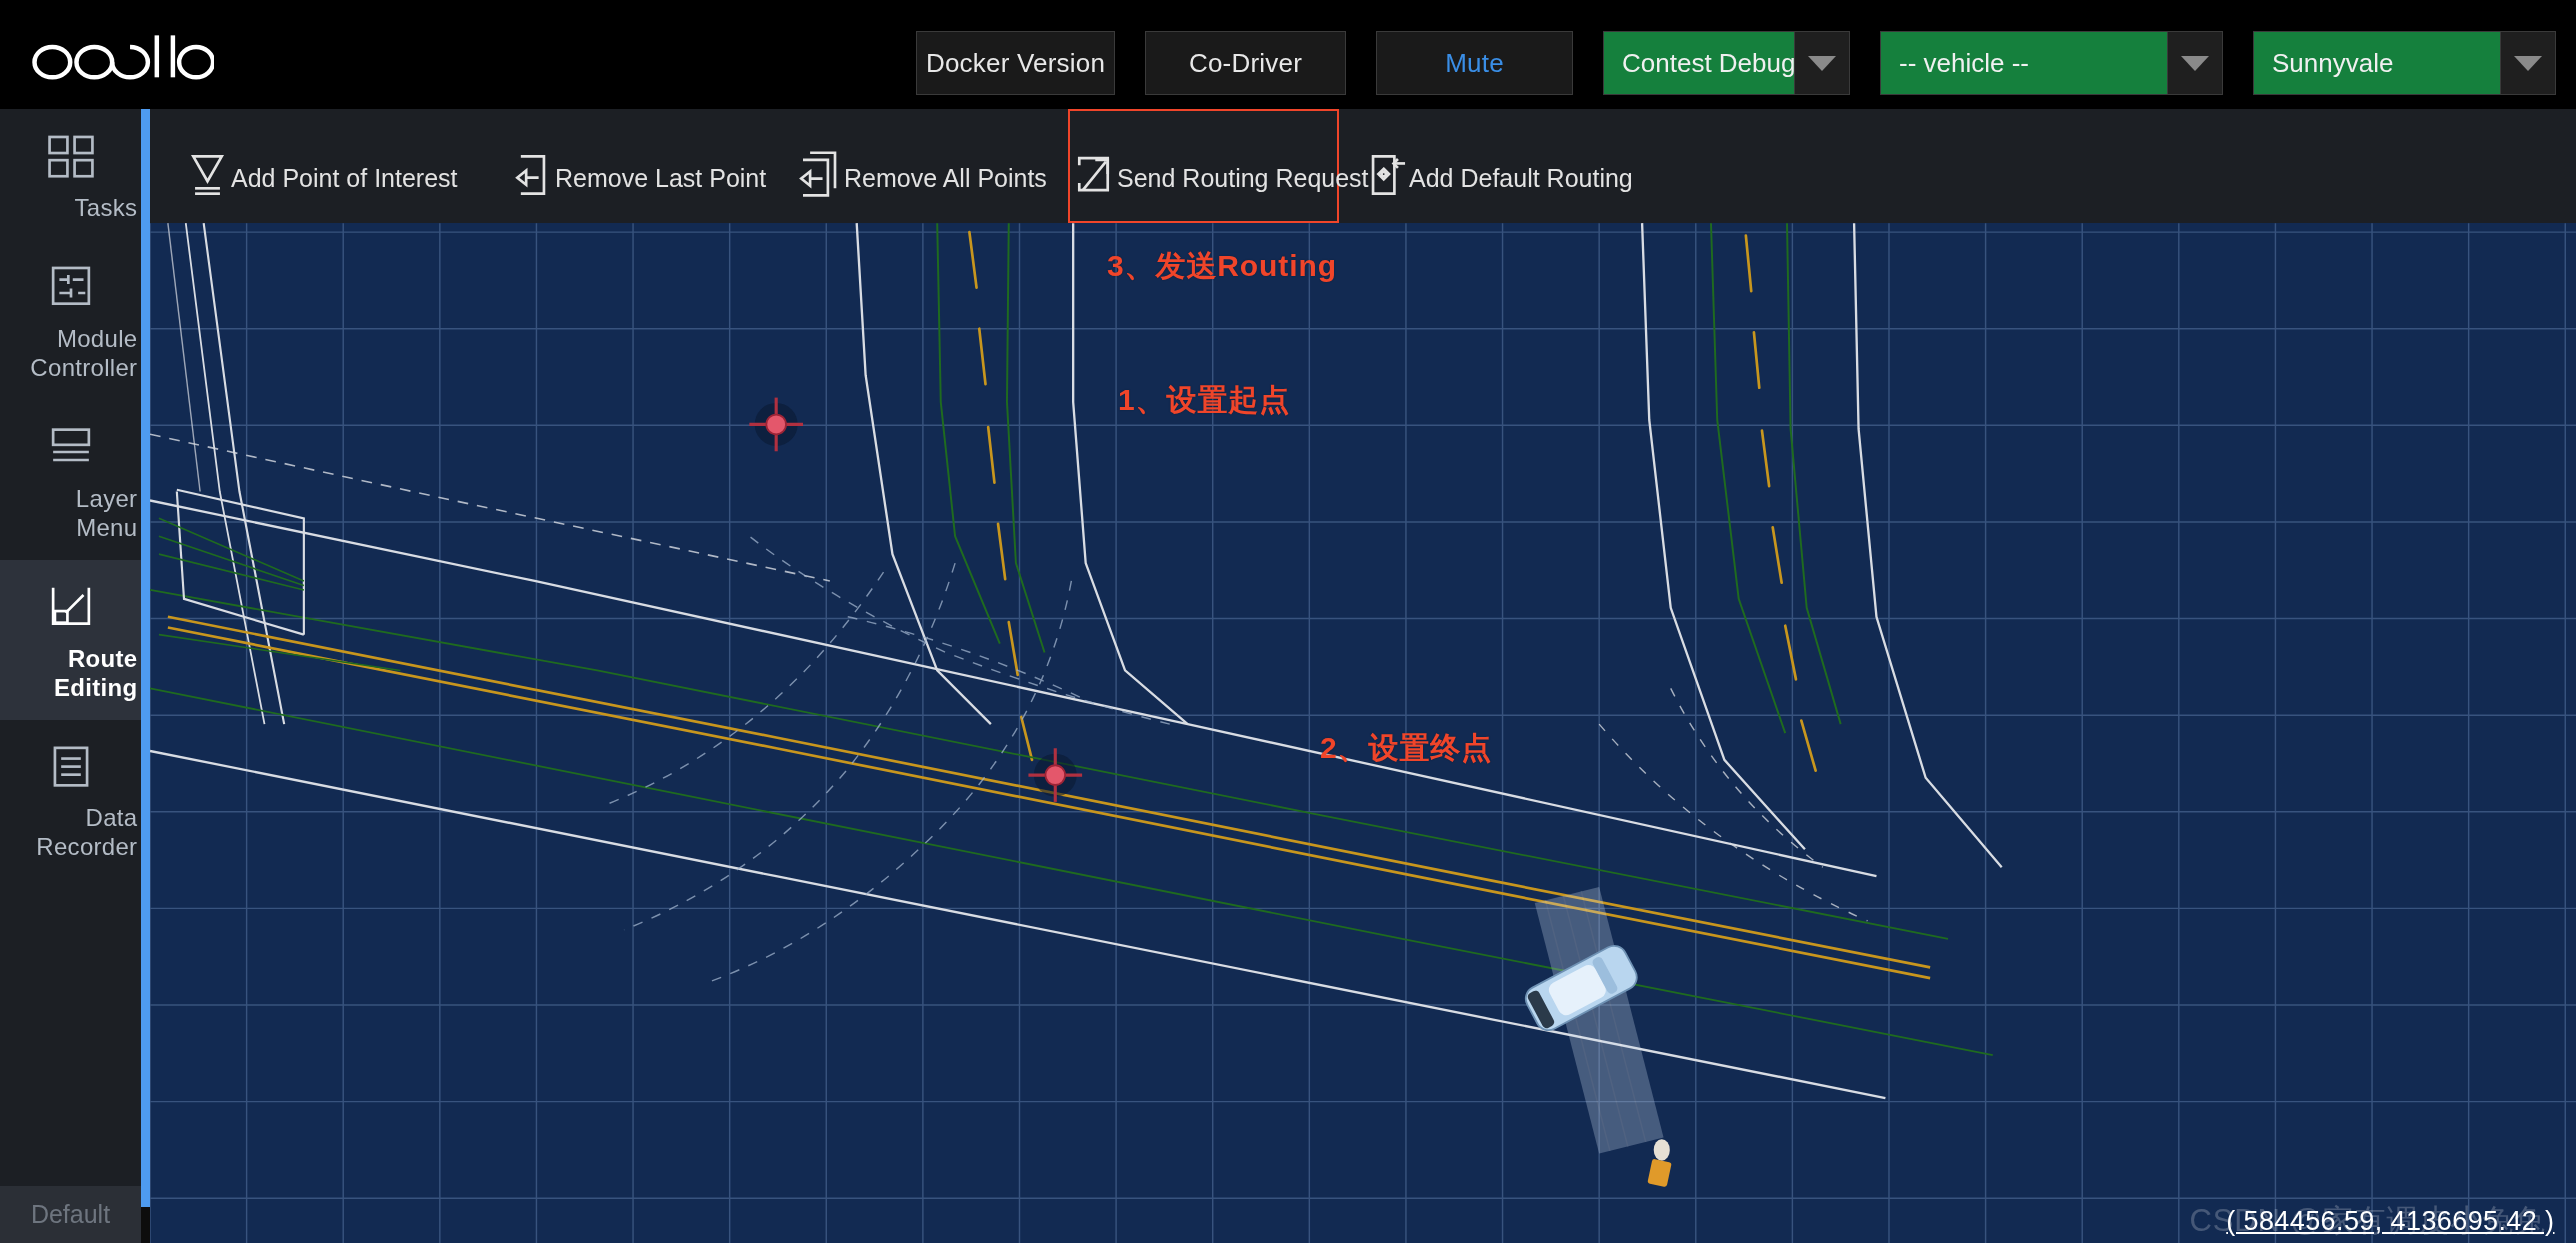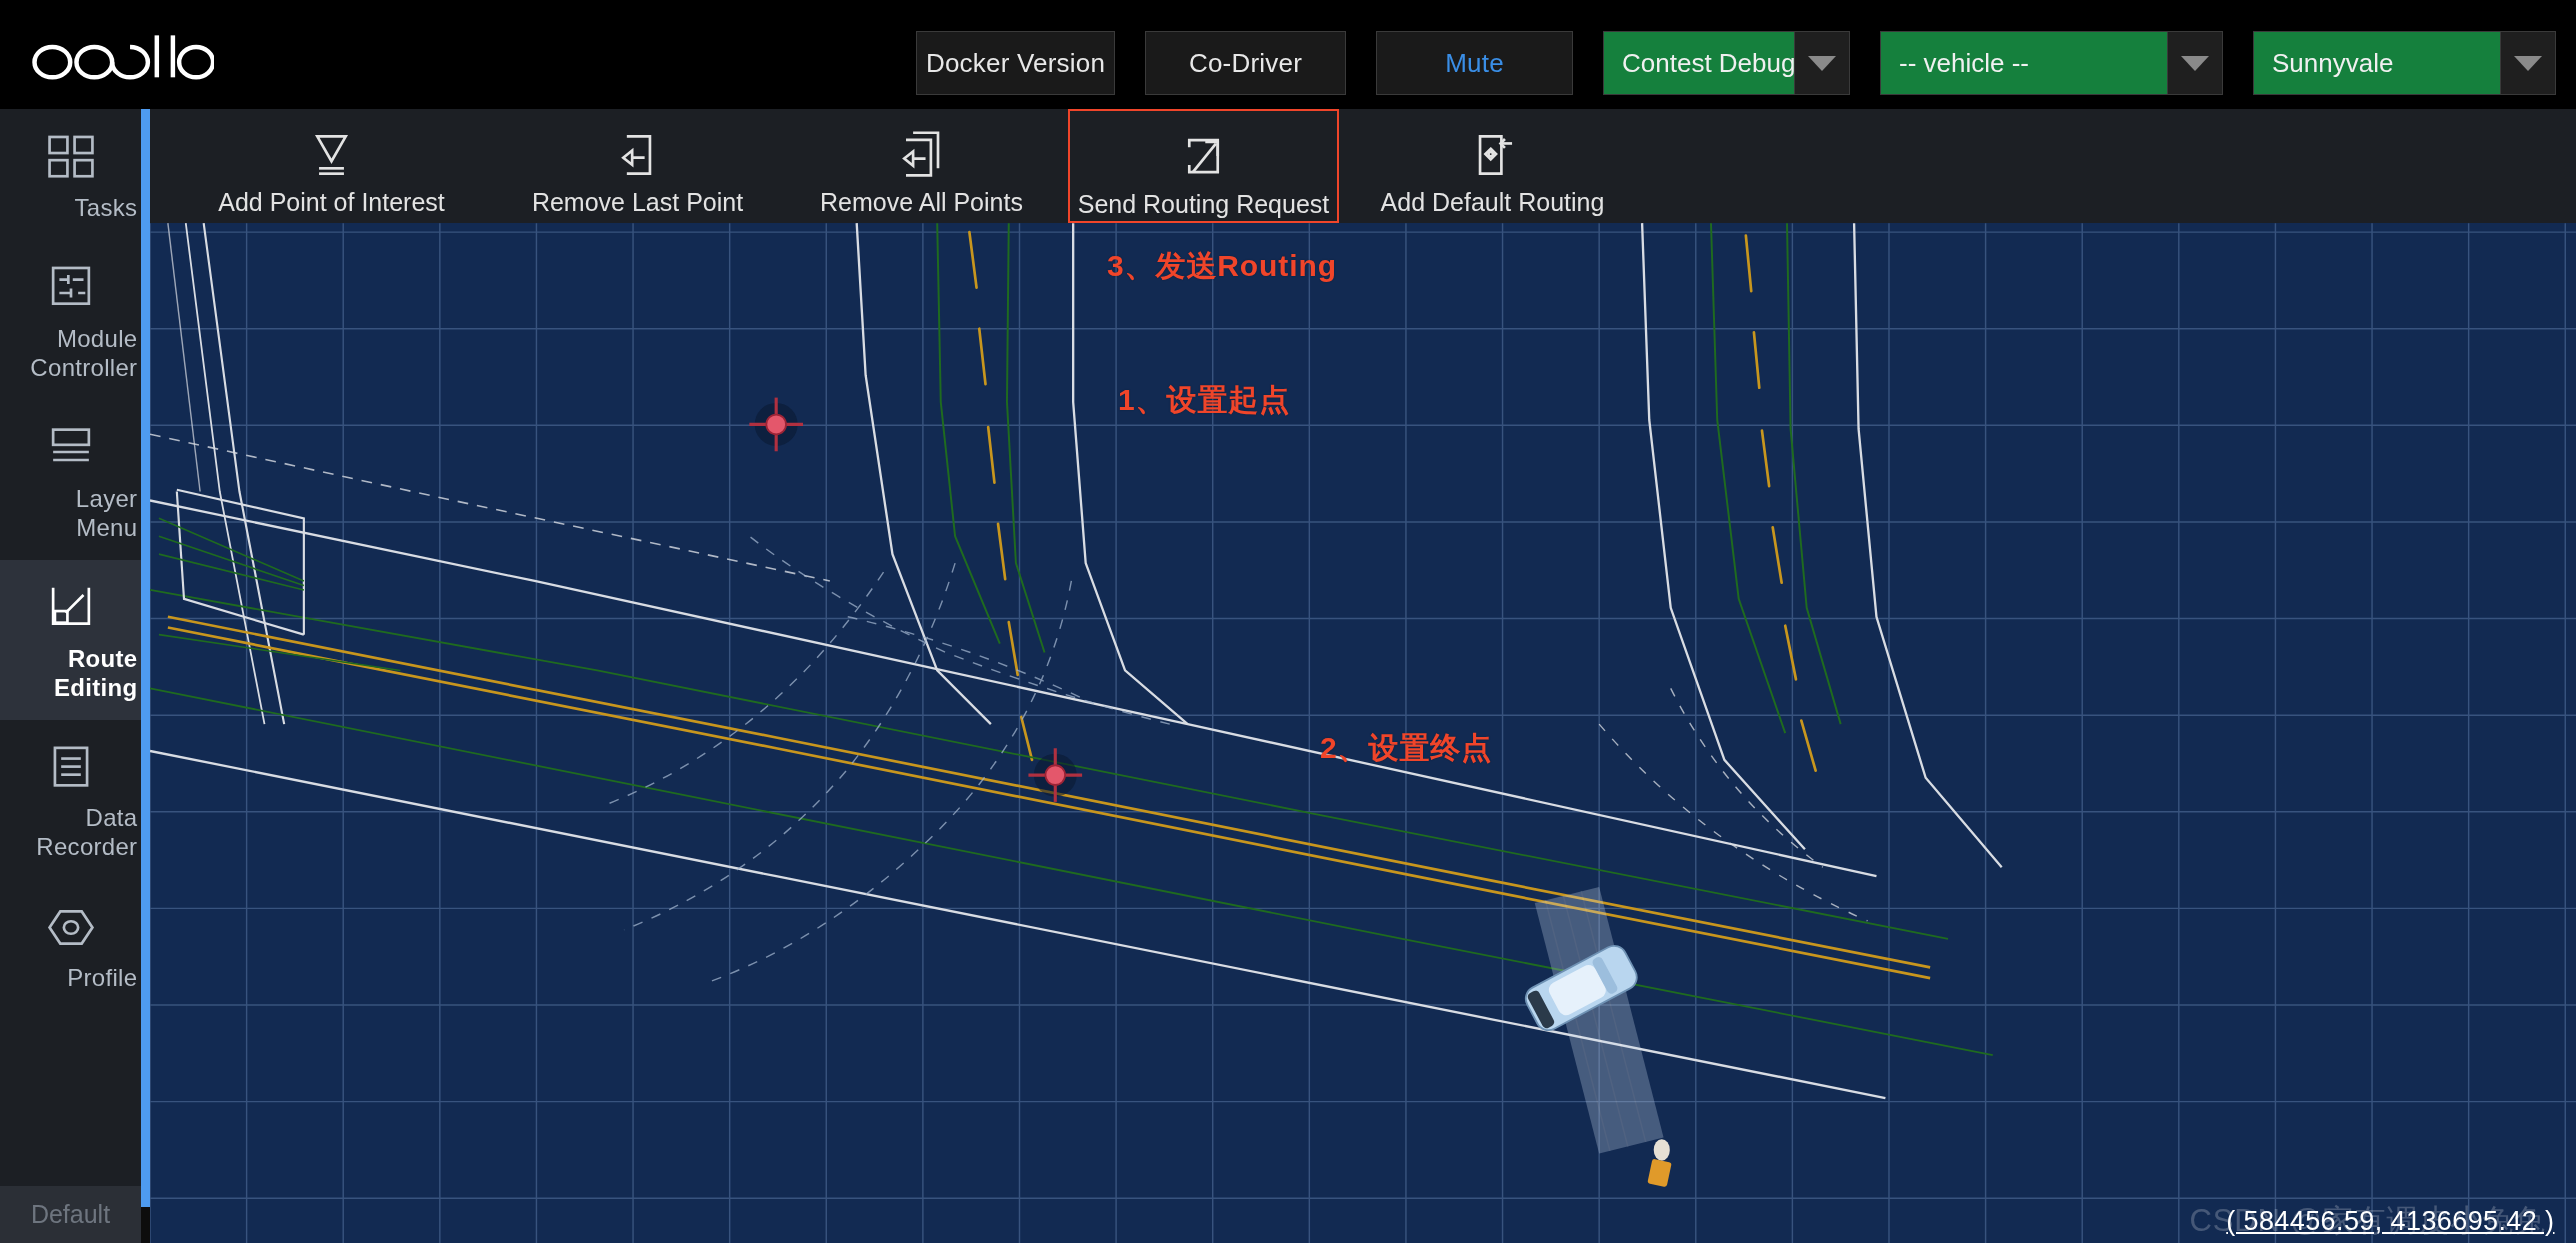--- a/index.html
+++ b/index.html
@@ -82,21 +82,21 @@
     background: #4e9bf0;
   }
 
   
   .toolbar {
     position: absolute; left: 150px; top: 109px; width: 2426px; height: 114px;
     background: #1c1f24;
   }
   .tool {
     position: absolute; top: 0; height: 114px;
-    display: flex; flex-direction: column; align-items: center;
+    display: flex; align-items: center;
     justify-content: flex-start; padding-top: 18px;
     color: #e3e3e3; cursor: pointer; user-select: none;
   }
   .tool .ico { height: 55px; display: flex; align-items: center; justify-content: center; }
   .tool .lbl { font-size: 25px; line-height: 30px; white-space: nowrap; margin-top: 5.4px; }
   .tool.highlight { border: 2.7px solid #f0452a; }
   .help-icon {
     position: absolute; right: 38px; top: 132px;
     width: 48px; height: 48px; cursor: pointer;
   }
@@ -228,29 +228,20 @@
           <rect x="10" y="4" width="36" height="42"></rect>
           <line x1="17" y1="16" x2="39" y2="16"></line>
             <line x1="17" y1="25" x2="39" y2="25"></line>
           <line x1="17" y1="34" x2="39" y2="34"></line>
         </svg>
       </div>
       <div class="lbl" style="white-space:pre-line">Data
 Recorder</div>
     </div>
 
-    <div class="side-item">
-      <div class="ico">
-        <svg width="50" height="47" viewBox="0 0 56 52" fill="none" stroke="#b4bcc6" stroke-width="3">
-          <path d="M16 8 H40 L52 26 L40 44 H16 L4 26 Z"></path>
-          <ellipse cx="28" cy="26" rx="8" ry="7"></ellipse>
-        </svg>
-      </div>
-      <div class="lbl">Profile</div>
-    </div>
 
     <div class="side-default">Default</div>
   </div>
 
   <div class="side-scrollbar"></div>
 
   <div class="toolbar">
 
     <div class="tool" style="left:34px;width:295px">
       <div class="ico">

